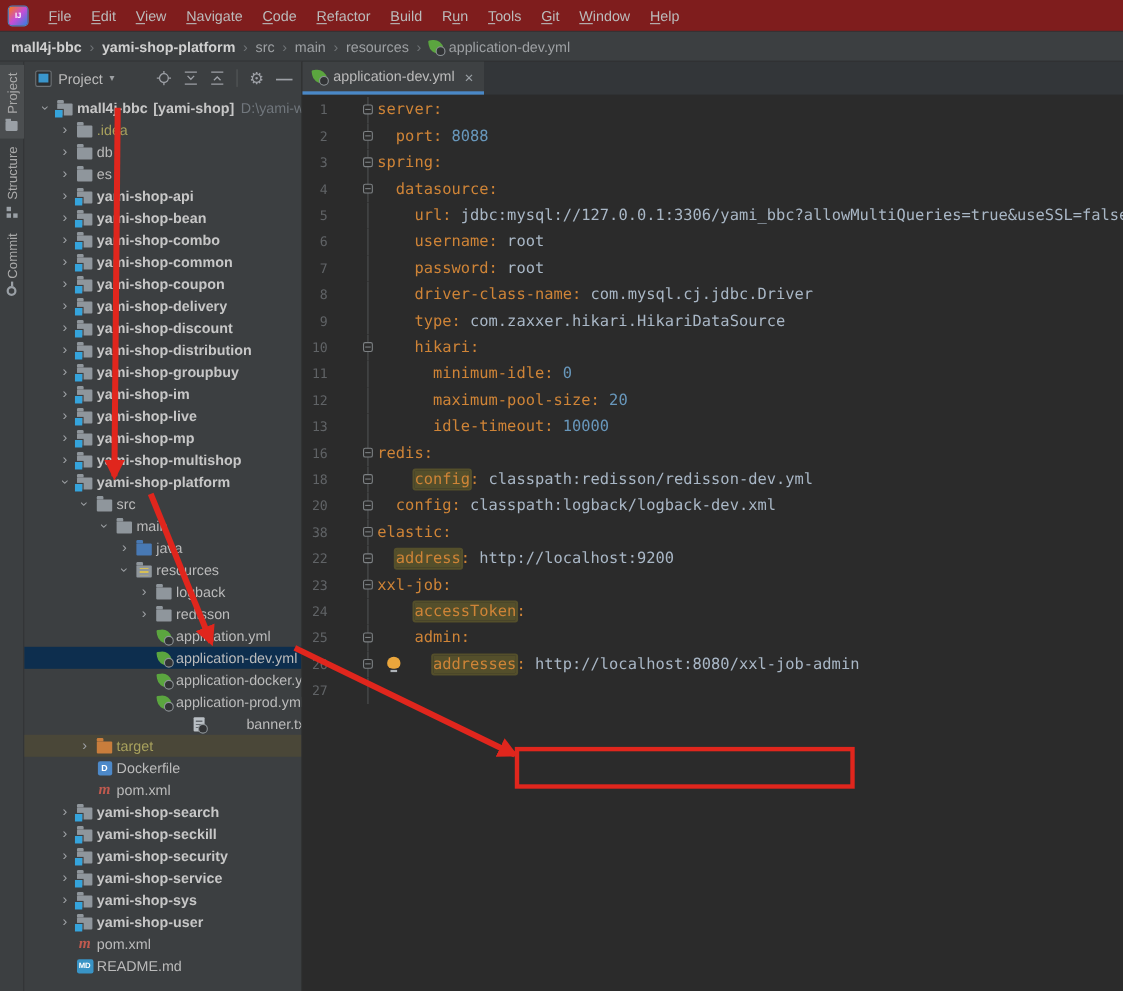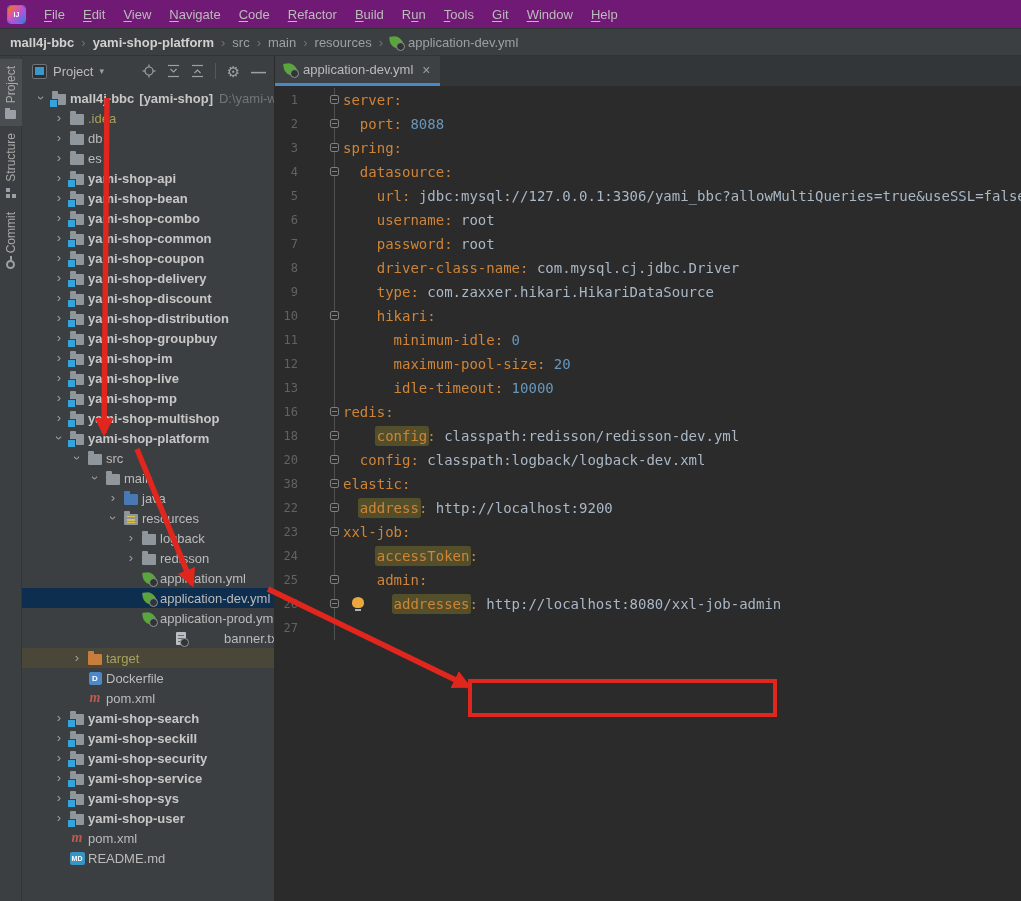--- a/index.html
+++ b/index.html
@@ -1,20 +1,20 @@
 <!DOCTYPE html>
 <html><head>
 <meta charset="utf-8">
 <style>
   * { margin:0; padding:0; box-sizing:border-box; }
   html,body { width:1021px; height:901px; overflow:hidden; }
   body { background:#2b2b2b; font-family:"Liberation Sans",sans-serif; position:relative; }
 
   
-  #menubar { height:29px; background:#701a75; display:flex; align-items:center; border-bottom:1px solid #313436; position:relative; }
+  #menubar { height:29px; background:#7f1d1d; display:flex; align-items:center; border-bottom:1px solid #313436; position:relative; }
   .logo { width:17px; height:17px; margin:0 10px 0 8px; border-radius:3px; flex:none;
           background:linear-gradient(135deg,#f97a12 0%,#c74dd6 50%,#307fe2 100%);
           outline:1px solid #4a88c7; color:#fff; font-size:7px; font-weight:bold;
           display:flex; align-items:center; justify-content:center; }
   .menu-item { padding:0 9px; font-size:13px; color:#bbbbbb; height:29px; line-height:29px; }
   .menu-item u { text-underline-offset:2px; }
   .window-title { position:absolute; left:570px; top:0; height:29px; line-height:29px;
                   width:451px; overflow:hidden; white-space:nowrap; color:#9f9f9f; font-size:13px; }
 
   #breadcrumbs { height:27px; background:#3c3f41; display:flex; align-items:center;
@@ -385,20 +385,27 @@
           <span class="ticon">
             <span class="ic-yaml"></span>
           </span>
           <span class="tlabel">application-dev.yml</span>
         </div>
         <div class="tree-row" style="padding-left: 100px;">
           <span class="chev"></span>
           <span class="ticon">
             <span class="ic-yaml"></span>
           </span>
+          <span class="tlabel">application-docker.y</span>
+        </div>
+        <div class="tree-row" style="padding-left: 100px;">
+          <span class="chev"></span>
+          <span class="ticon">
+            <span class="ic-yaml"></span>
+          </span>
           <span class="tlabel">application-prod.yml</span>
         </div>
         <div class="tree-row" style="padding-left: 100px; gap: 32px;">
           <span class="chev"></span>
           <span class="ticon">
             <span class="ic-doc gear"></span>
           </span>
           <span class="tlabel">banner.txt</span>
         </div>
         <div class="tree-row targetrow" style="padding-left: 46px;">

